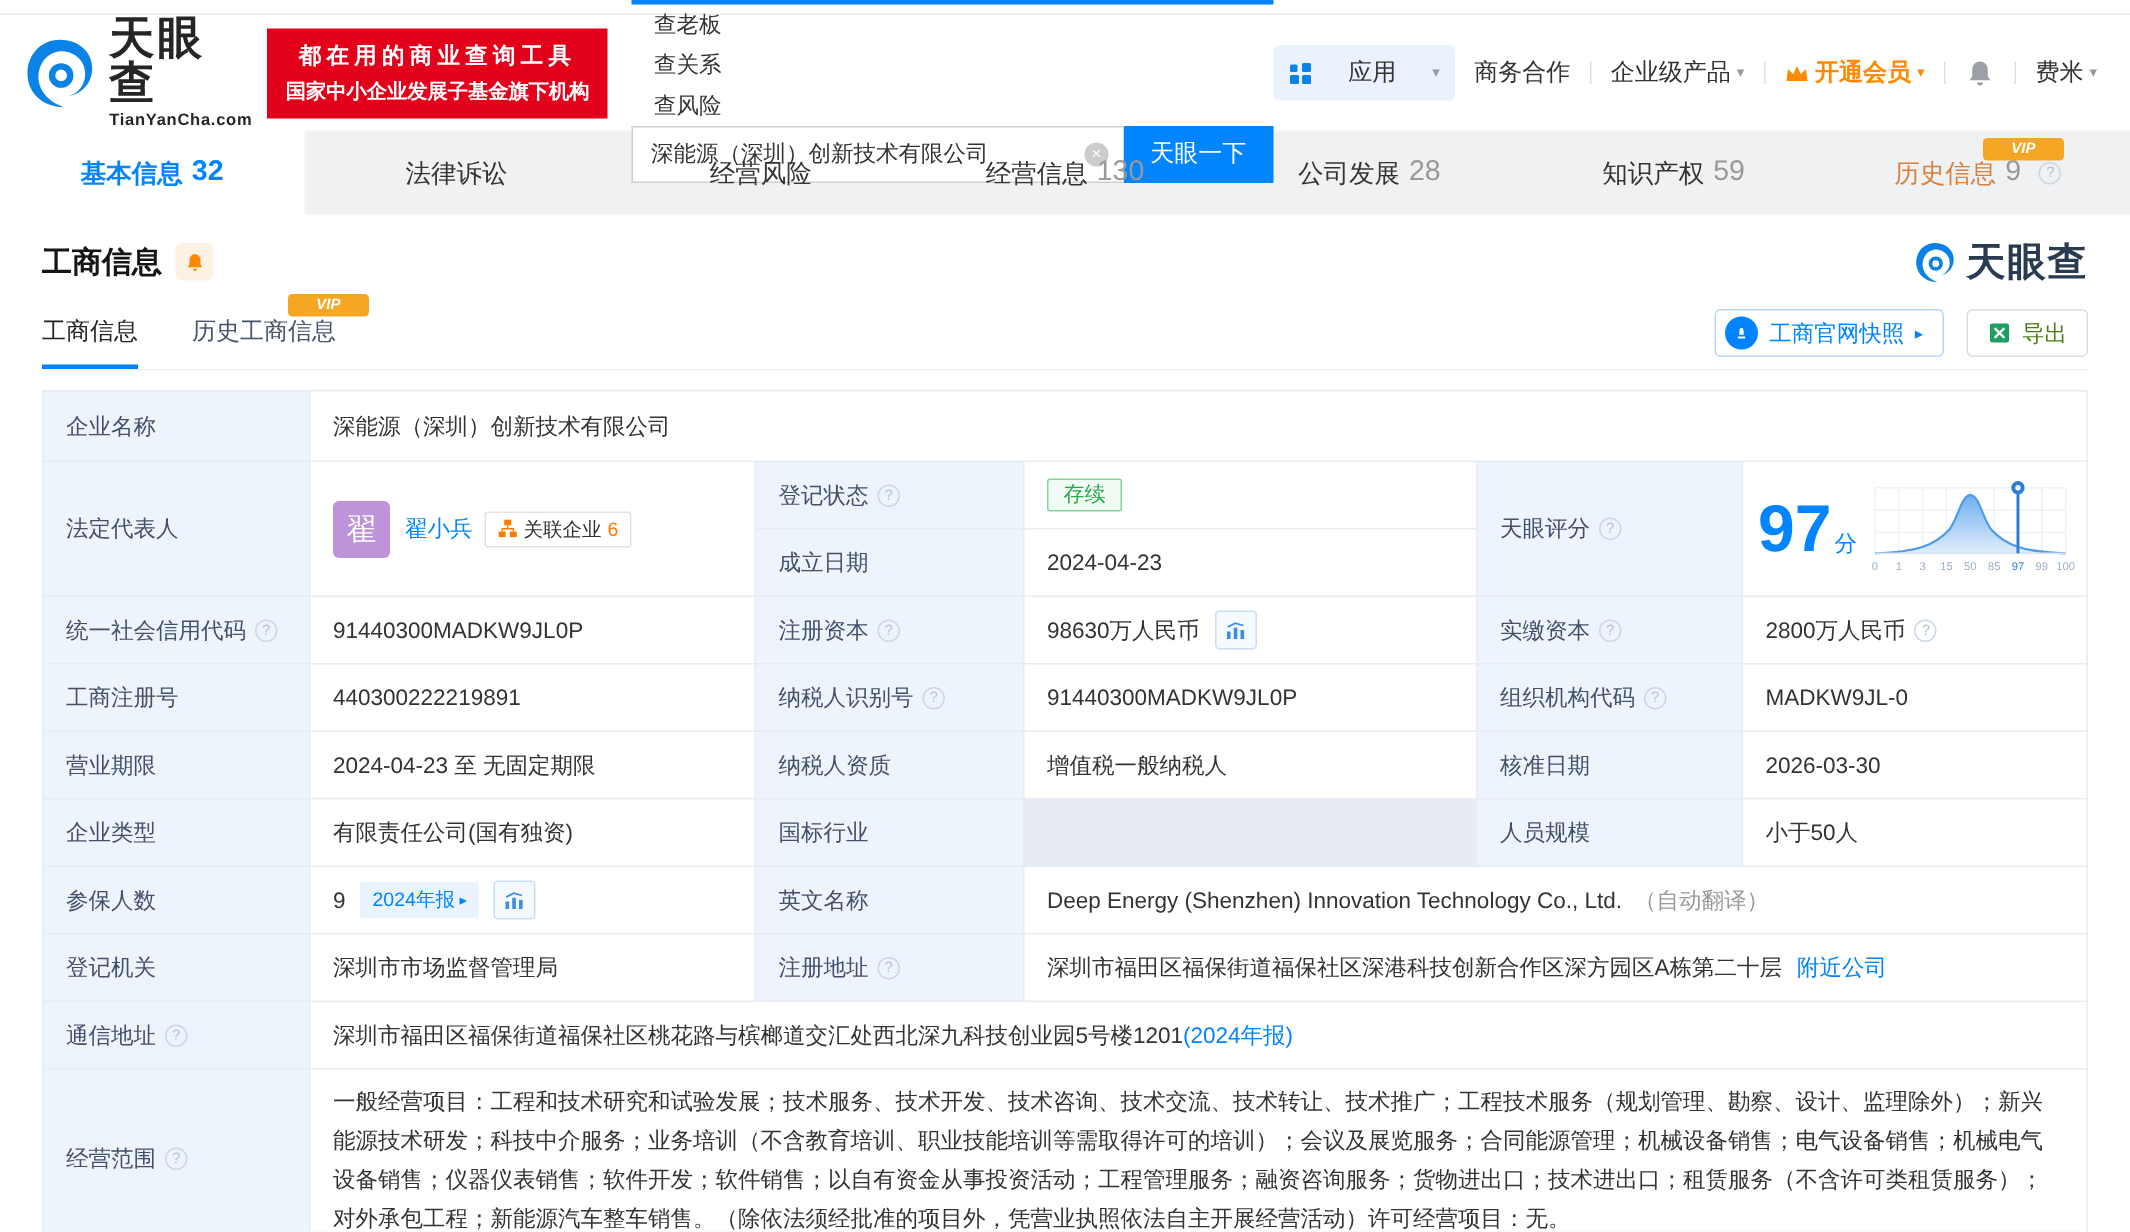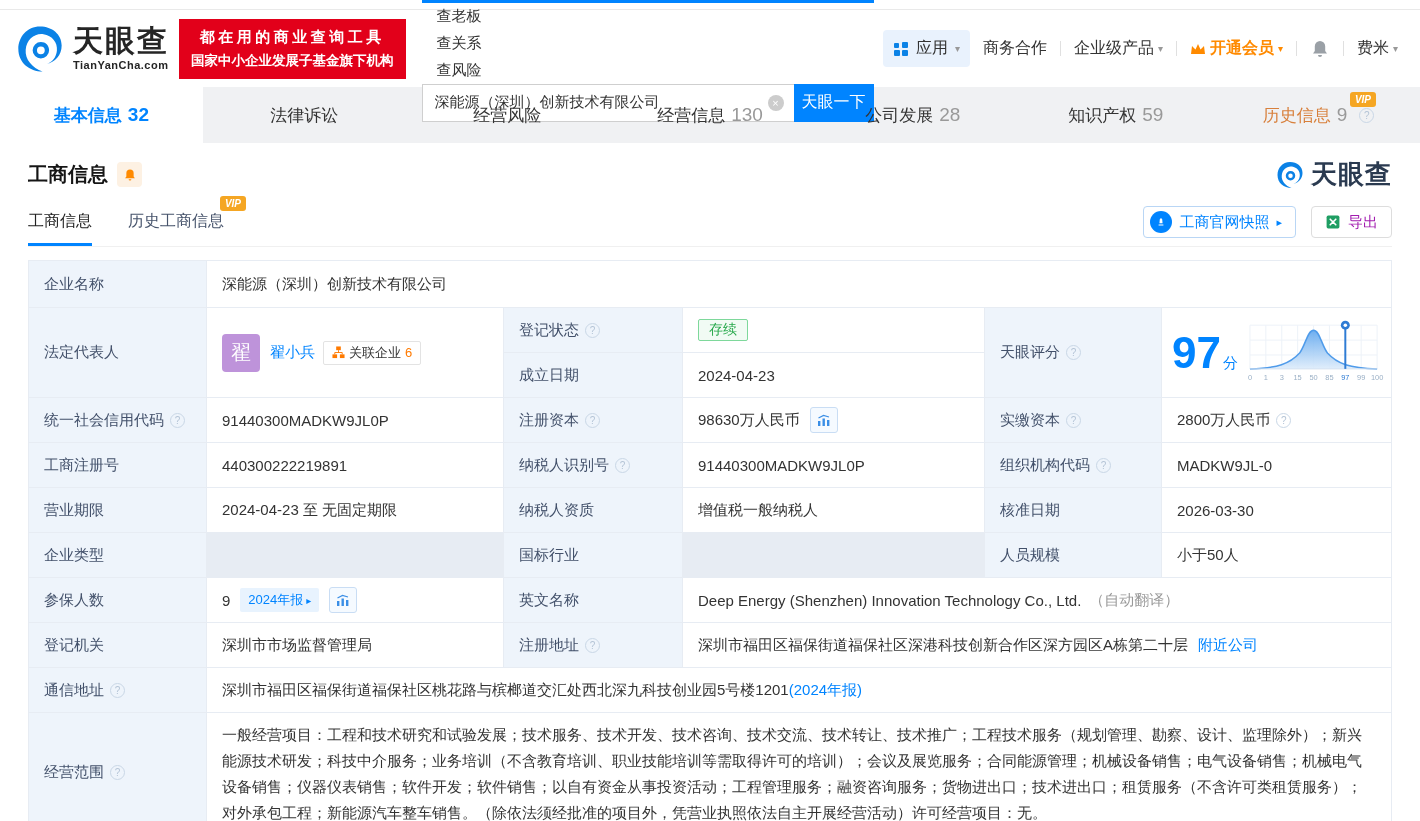--- a/index.html
+++ b/index.html
@@ -19,40 +19,40 @@
   .stabs { display:flex;flex-direction:column; }
   .stab { font-size:15px; padding:4px 15px; color:#333; cursor:pointer; }
   .stab.active { background:#0084ff; color:#fff; }
   .srow { display:flex; height:38px; }
   .sfield { position:relative; flex:1; }
   .sfield input { width:100%; height:38px; border:1px solid #cfcfcf; border-right:none;
     padding:0 38px 0 12px; font-size:15px; color:#333; outline:none;
     font-family:"Liberation Sans","DejaVu Sans",sans-serif; }
   .clearbtn { position:absolute; right:10px; top:11px; width:16px; height:16px; border-radius:50%;
     background:#ccc; color:#fff; font-size:11px; line-height:16px; text-align:center; cursor:pointer; }
-  .sbtn { width:80px; background:#0084ff; color:#fff; border:none; font-size:16px; cursor:pointer;
+  .sbtn { width:100px; background:#0084ff; color:#fff; border:none; font-size:16px; cursor:pointer;
     font-family:"Liberation Sans","DejaVu Sans",sans-serif; }
   .hmenu { margin-left:auto; display:flex; align-items:center; gap:13px; font-size:16px; color:#333; white-space:nowrap; }
-  .apps { background:#e9f2fd; border-radius:4px; padding:8px 10px; display:flex; gap:7px; align-items:center; cursor:pointer; }
+  .apps { background:#e9f2fd; border-radius:4px; padding:8px 10px; display:flex; gap:24px; align-items:center; cursor:pointer; }
   .hdiv { width:1px; height:15px; background:#e0e0e0; }
   .hlink { cursor:pointer; display:flex; align-items:center; gap:4px; }
   .viplink { color:#ff8a00; font-weight:bold; }
   .caret { font-size:10px; color:#999; }
   .caret.orange { color:#ff8a00; }
 
   
   .mtabs { display:flex; height:56px; background:#f0f1f3; }
   .mtab { flex:1; display:flex; align-items:center; justify-content:center; gap:6px;
     font-size:17px; color:#333; cursor:pointer; position:relative; }
   .mtab.active { background:#fff; color:#0084ff; font-weight:bold;text-align:right; }
   .mcnt { font-size:19px; color:#999; }
   .mtab.active .mcnt { color:#0084ff; }
   .mtab.history { color:#d8803c; }
   .viptag { background:#f5a623; color:#fff; font-size:10px; font-weight:bold; font-style:italic;
-    padding:1px 5px; border-radius:3px; line-height:1.3; }
+    padding:1px 19px; border-radius:3px; line-height:1.3; }
   .viptag.navpos { position:absolute; top:5px; right:44px; }
   .qicon { display:inline-block; width:15px; height:15px; border:1px solid #c9d7e6; border-radius:50%;
     color:#b4c4d6; font-size:10px; line-height:13px; text-align:center; margin-left:6px; cursor:pointer; flex:none; }
 
   
   main { padding:0 28px; }
   .sechead { display:flex; align-items:center; margin-top:14px; }
   .sectitle { font-size:20px; font-weight:bold; color:#151515; }
   .bellbox { width:25px; height:25px; background:#fdf1e3; border-radius:4px; margin-left:9px;
     display:flex; align-items:center; justify-content:center; cursor:pointer; }
@@ -63,21 +63,21 @@
   .subtabs { display:flex; gap:36px; }
   .subtab { font-size:16px; color:#46536b; padding-bottom:11px; cursor:pointer; position:relative; }
   .subtab.active { color:#222; border-bottom:3px solid #0084ff; }
   .viptag.subpos { position:absolute; top:-15px; right:-22px; }
   .actions { margin-left:auto; display:flex; gap:15px; margin-bottom:8px; }
   .btn { display:flex; align-items:center; gap:7px; border-radius:4px; font-size:15px; background:#fff;
     padding:4px 13px; cursor:pointer; }
   .btn-snap { border:1px solid #b9d6f5; color:#0084ff; padding-left:6px; }
   .stampc { width:22px; height:22px; border-radius:50%; background:#0084ff;
     display:flex; align-items:center; justify-content:center; }
-  .btn-exp { border:1px solid #ddd; color:#a21caf;align-items:center; }
+  .btn-exp { border:1px solid #ddd; color:#4d7c0f;align-items:center; }
 
   
   .grid { margin-top:13px; display:grid; gap:1px; background:#e7ecf3; border:1px solid #e7ecf3;
     grid-template-columns:177px 296px 178px 301px 176px 1fr;
     grid-template-rows:46px repeat(9,44px) 118px; }
   .cell { background:#fff; display:flex; align-items:center; padding:0 15px; font-size:15px; color:#333; overflow:hidden; }
   .lbl { background:#eef4fb; color:#42506a; }
   .link { color:#0084ff; cursor:pointer; text-decoration:none; }
   .gray { color:#999; }
   .chev { color:#999; font-size:12px; margin-left:6px; cursor:pointer; }
@@ -373,20 +373,21 @@
     <div class="cell" style="grid-area:5/6/6/7">MADKW9JL-0</div>
 
     <div class="cell lbl" style="grid-area:6/1/7/2">营业期限</div>
     <div class="cell" style="grid-area:6/2/7/3">2024-04-23 至 无固定期限</div>
     <div class="cell lbl" style="grid-area:6/3/7/4">纳税人资质</div>
     <div class="cell" style="grid-area:6/4/7/5">增值税一般纳税人</div>
     <div class="cell lbl" style="grid-area:6/5/7/6">核准日期</div>
     <div class="cell" style="grid-area:6/6/7/7">2026-03-30</div>
 
     <div class="cell lbl" style="grid-area:7/1/8/2">企业类型</div>
+    <div class="cell" style="grid-area:7/2/8/3">有限责任公司(国有独资)</div>
     <div class="cell lbl" style="grid-area:7/3/8/4">国标行业</div>
     <div class="cell lbl" style="grid-area:7/5/8/6">人员规模</div>
     <div class="cell" style="grid-area:7/6/8/7">小于50人</div>
 
     <div class="cell lbl" style="grid-area:8/1/9/2">参保人数</div>
     <div class="cell" style="grid-area:8/2/9/3">
       <span>9</span>
       <span class="yearbadge">
         <span>2024年报</span>
         <span style="font-size:10px">▸</span>

